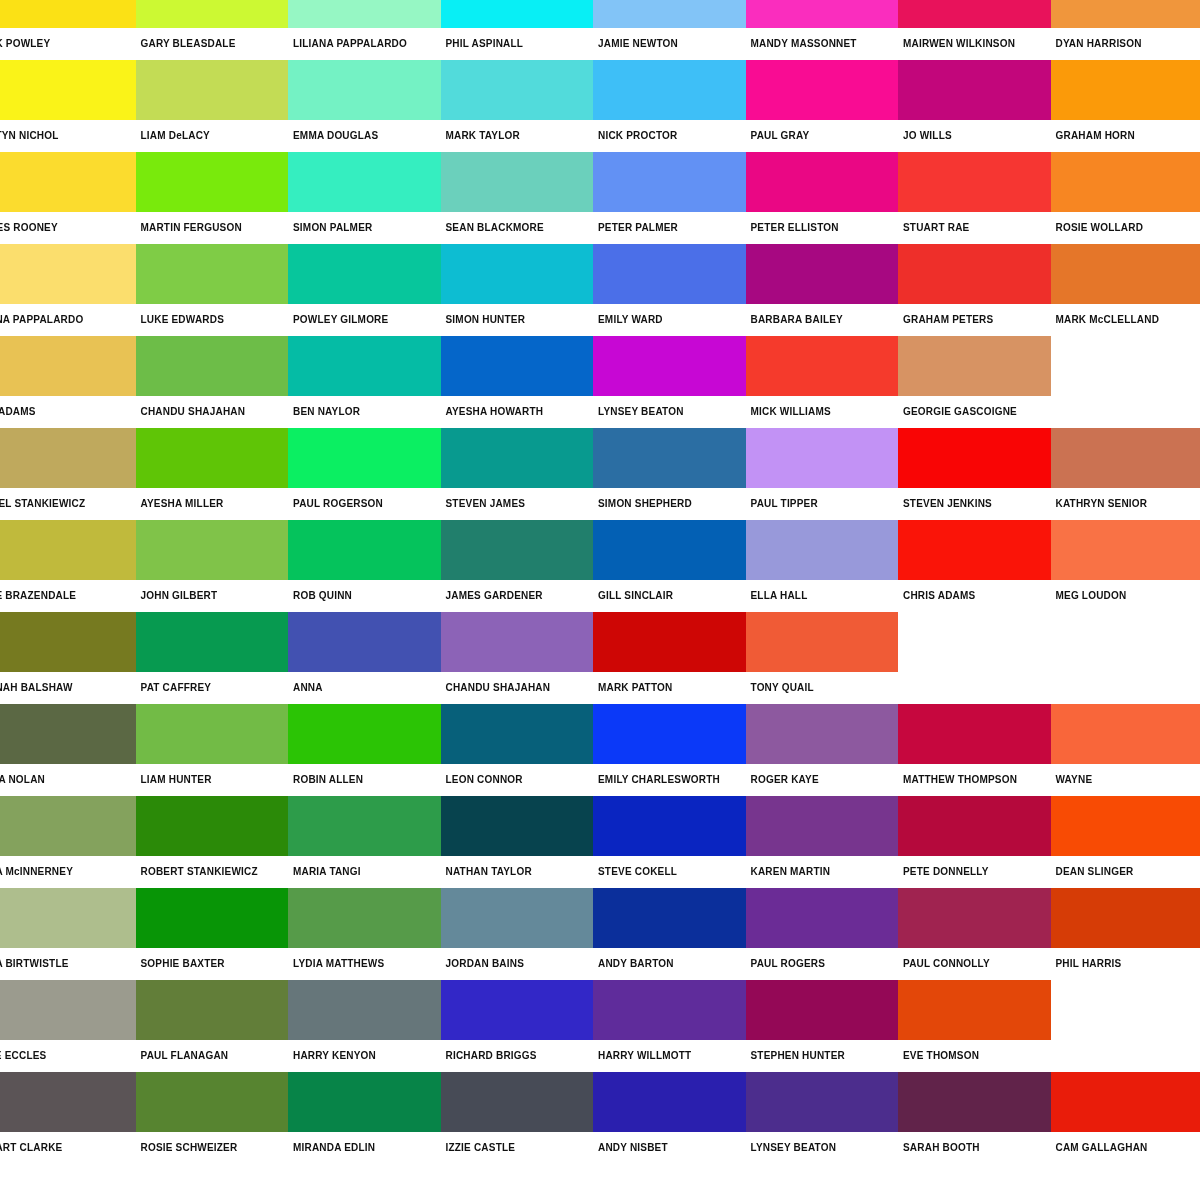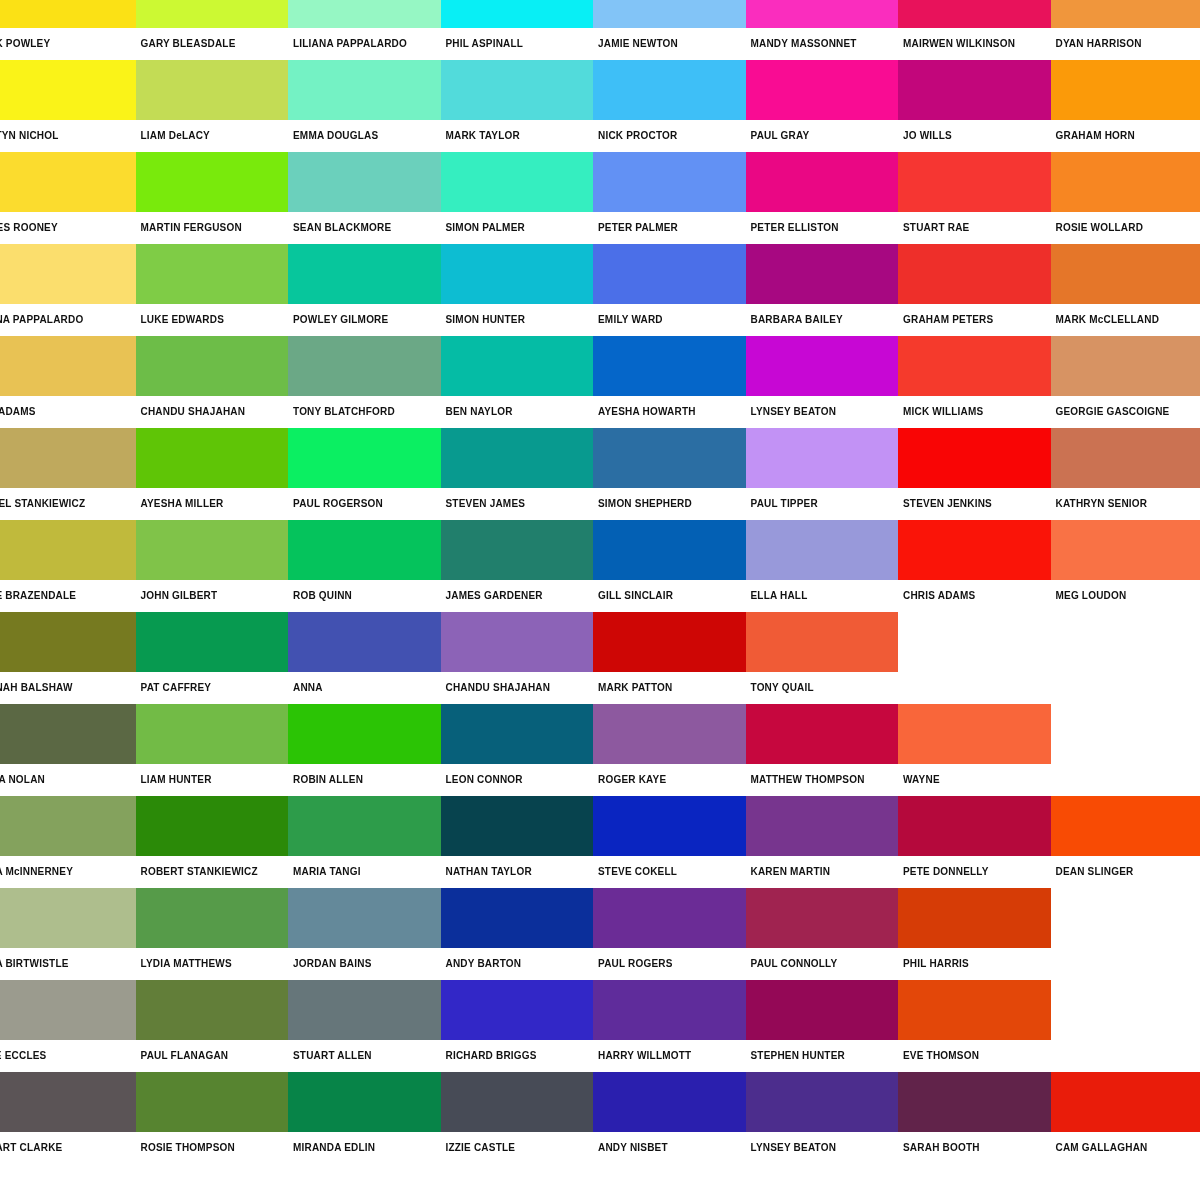--- a/index.html
+++ b/index.html
@@ -131,28 +131,28 @@
       <div class="grid-row">
         <div class="cell">
           <div class="swatch" style="background-color: rgb(251, 220, 46);"></div>
           <div class="cell-label">MES ROONEY</div>
         </div>
         <div class="cell">
           <div class="swatch" style="background-color: rgb(121, 234, 12);"></div>
           <div class="cell-label">MARTIN FERGUSON</div>
         </div>
         <div class="cell">
+          <div class="swatch" style="background-color: rgb(53, 238, 192);"></div>
+          <div class="cell-label">SIMON PALMER</div>
+        </div>
+        <div class="cell">
           <div class="swatch" style="background-color: rgb(107, 208, 188);"></div>
           <div class="cell-label">SEAN BLACKMORE</div>
         </div>
         <div class="cell">
-          <div class="swatch" style="background-color: rgb(53, 238, 192);"></div>
-          <div class="cell-label">SIMON PALMER</div>
-        </div>
-        <div class="cell">
           <div class="swatch" style="background-color: rgb(98, 145, 244);"></div>
           <div class="cell-label">PETER PALMER</div>
         </div>
         <div class="cell">
           <div class="swatch" style="background-color: rgb(234, 7, 132);"></div>
           <div class="cell-label">PETER ELLISTON</div>
         </div>
         <div class="cell">
           <div class="swatch" style="background-color: rgb(246, 54, 50);"></div>
           <div class="cell-label">STUART RAE</div>
@@ -199,24 +199,20 @@
       <div class="grid-row">
         <div class="cell">
           <div class="swatch" style="background-color: rgb(232, 194, 84);"></div>
           <div class="cell-label">K ADAMS</div>
         </div>
         <div class="cell">
           <div class="swatch" style="background-color: rgb(109, 189, 72);"></div>
           <div class="cell-label">CHANDU SHAJAHAN</div>
         </div>
         <div class="cell">
-          <div class="swatch" style="background-color: rgb(107, 168, 134);"></div>
-          <div class="cell-label">TONY BLATCHFORD</div>
-        </div>
-        <div class="cell">
           <div class="swatch" style="background-color: rgb(5, 188, 165);"></div>
           <div class="cell-label">BEN NAYLOR</div>
         </div>
         <div class="cell">
           <div class="swatch" style="background-color: rgb(5, 102, 201);"></div>
           <div class="cell-label">AYESHA HOWARTH</div>
         </div>
         <div class="cell">
           <div class="swatch" style="background-color: rgb(199, 7, 212);"></div>
           <div class="cell-label">LYNSEY BEATON</div>
@@ -335,20 +331,24 @@
         </div>
         <div class="cell">
           <div class="swatch" style="background-color: rgb(43, 196, 5);"></div>
           <div class="cell-label">ROBIN ALLEN</div>
         </div>
         <div class="cell">
           <div class="swatch" style="background-color: rgb(7, 96, 122);"></div>
           <div class="cell-label">LEON CONNOR</div>
         </div>
         <div class="cell">
+          <div class="swatch" style="background-color: rgb(11, 57, 248);"></div>
+          <div class="cell-label">EMILY CHARLESWORTH</div>
+        </div>
+        <div class="cell">
           <div class="swatch" style="background-color: rgb(141, 89, 159);"></div>
           <div class="cell-label">ROGER KAYE</div>
         </div>
         <div class="cell">
           <div class="swatch" style="background-color: rgb(198, 7, 62);"></div>
           <div class="cell-label">MATTHEW THOMPSON</div>
         </div>
         <div class="cell">
           <div class="swatch" style="background-color: rgb(249, 102, 58);"></div>
           <div class="cell-label">WAYNE</div>
@@ -387,20 +387,24 @@
           <div class="swatch" style="background-color: rgb(248, 75, 4);"></div>
           <div class="cell-label">DEAN SLINGER</div>
         </div>
       </div>
       <div class="grid-row">
         <div class="cell">
           <div class="swatch" style="background-color: rgb(174, 190, 141);"></div>
           <div class="cell-label">NA BIRTWISTLE</div>
         </div>
         <div class="cell">
+          <div class="swatch" style="background-color: rgb(8, 149, 6);"></div>
+          <div class="cell-label">SOPHIE BAXTER</div>
+        </div>
+        <div class="cell">
           <div class="swatch" style="background-color: rgb(86, 155, 73);"></div>
           <div class="cell-label">LYDIA MATTHEWS</div>
         </div>
         <div class="cell">
           <div class="swatch" style="background-color: rgb(100, 137, 154);"></div>
           <div class="cell-label">JORDAN BAINS</div>
         </div>
         <div class="cell">
           <div class="swatch" style="background-color: rgb(11, 47, 155);"></div>
           <div class="cell-label">ANDY BARTON</div>
@@ -422,21 +426,21 @@
         <div class="cell">
           <div class="swatch" style="background-color: rgb(155, 155, 142);"></div>
           <div class="cell-label">VE ECCLES</div>
         </div>
         <div class="cell">
           <div class="swatch" style="background-color: rgb(98, 126, 57);"></div>
           <div class="cell-label">PAUL FLANAGAN</div>
         </div>
         <div class="cell">
           <div class="swatch" style="background-color: rgb(102, 118, 122);"></div>
-          <div class="cell-label">STUART ALLEN</div>
+          <div class="cell-label">HARRY KENYON</div>
         </div>
         <div class="cell">
           <div class="swatch" style="background-color: rgb(50, 39, 199);"></div>
           <div class="cell-label">RICHARD BRIGGS</div>
         </div>
         <div class="cell">
           <div class="swatch" style="background-color: rgb(95, 44, 155);"></div>
           <div class="cell-label">HARRY WILLMOTT</div>
         </div>
         <div class="cell">
@@ -448,21 +452,21 @@
           <div class="cell-label">EVE THOMSON</div>
         </div>
       </div>
       <div class="grid-row">
         <div class="cell">
           <div class="swatch" style="background-color: rgb(91, 84, 86);"></div>
           <div class="cell-label">UART CLARKE</div>
         </div>
         <div class="cell">
           <div class="swatch" style="background-color: rgb(87, 132, 48);"></div>
-          <div class="cell-label">ROSIE THOMPSON</div>
+          <div class="cell-label">ROSIE SCHWEIZER</div>
         </div>
         <div class="cell">
           <div class="swatch" style="background-color: rgb(7, 132, 72);"></div>
           <div class="cell-label">MIRANDA EDLIN</div>
         </div>
         <div class="cell">
           <div class="swatch" style="background-color: rgb(71, 75, 86);"></div>
           <div class="cell-label">IZZIE CASTLE</div>
         </div>
         <div class="cell">

